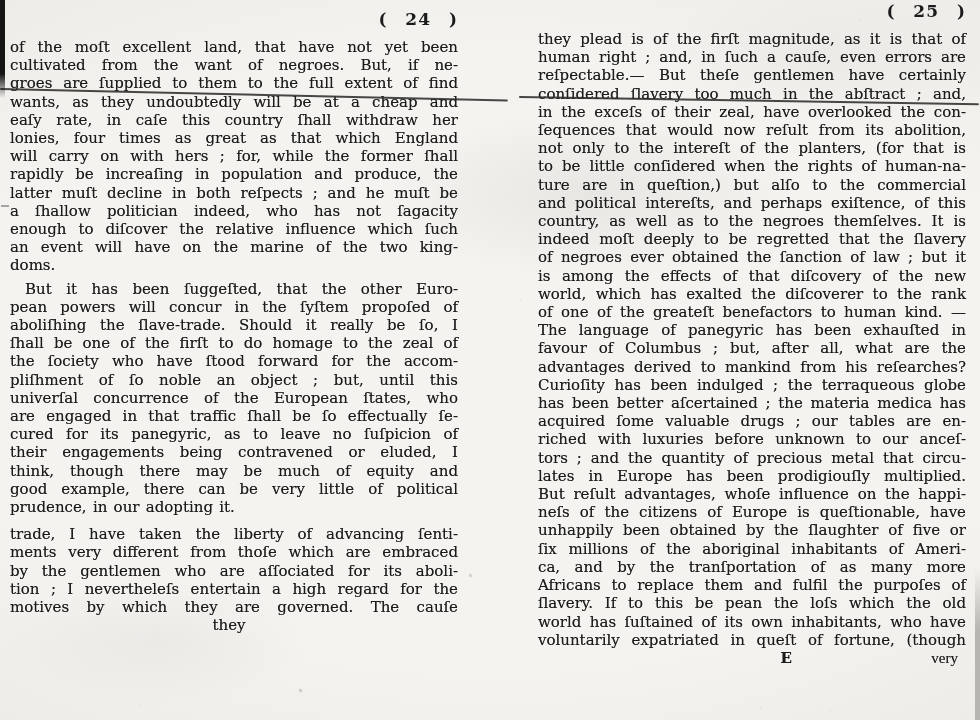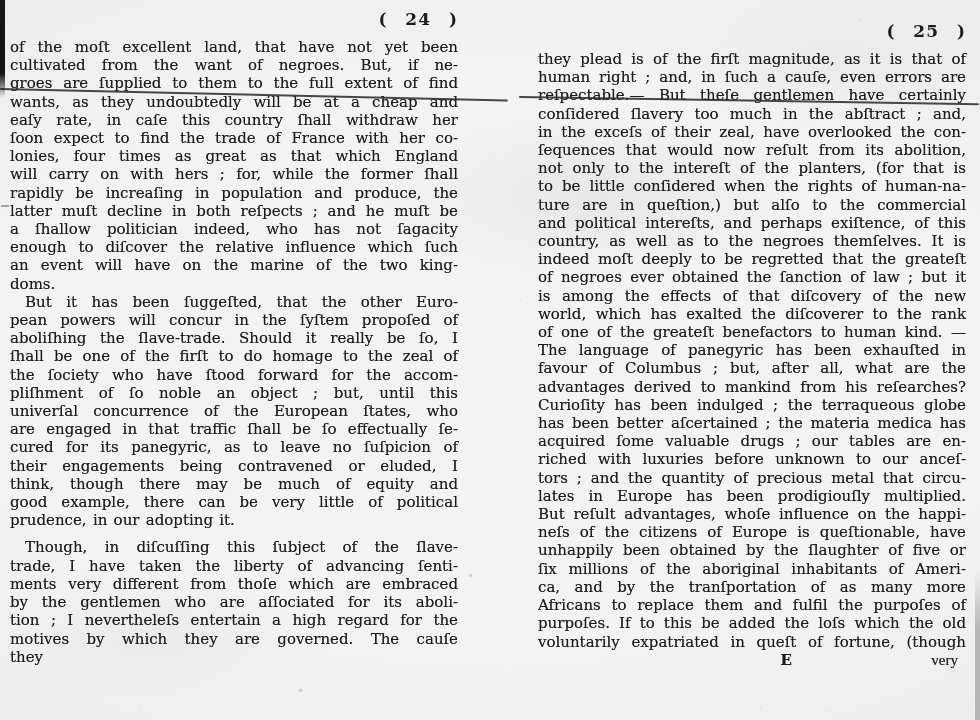--- a/index.html
+++ b/index.html
@@ -8,38 +8,38 @@
     background:
       radial-gradient(ellipse 300px 120px at 590px 195px, rgba(120,120,118,0.10), transparent 70%),
       radial-gradient(ellipse 220px 90px at 160px 640px, rgba(130,130,128,0.07), transparent 70%),
       radial-gradient(ellipse 260px 100px at 820px 60px, rgba(130,130,128,0.06), transparent 70%),
       radial-gradient(ellipse 900px 500px at 490px 360px, #f4f3f0 60%, #eceae7 100%);
     font-family:"DejaVu Serif","Liberation Serif",serif;
     color:var(--ink,#1b1b1b);
   }
   .page{position:absolute;}
   #left-page{left:10px;top:8px;width:448px;}
-  #right-page{left:538px;top:20px;width:428px;}
+  #right-page{left:538px;top:0;width:428px;}
   .pagenum{
     text-align:right;font-size:17px;line-height:22px;
     word-spacing:11px;letter-spacing:1px;margin-bottom:8px;
     font-weight:bold;
   }
   .para{margin:0;}
   .line{
     font-size:15px;line-height:18.2px;
     text-align:justify;text-align-last:justify;
     word-spacing:1.5px;
     text-shadow:0 0 0.5px rgba(20,20,20,0.55);
     white-space:nowrap;
   }
   .line.nj{text-align-last:left;}
   .line.ind{text-indent:15px;}
   .catchword{
-    font-size:15px;line-height:18.2px;text-align:left;
+    font-size:15px;line-height:18.2px;text-align:center;
     padding-right:10px;text-shadow:0 0 0.5px rgba(20,20,20,0.55);
   }
   .footline{position:relative;height:19px;font-size:15px;line-height:18.2px;}
   .sig{position:absolute;left:58%;transform:translateX(-50%);font-weight:bold;
        text-shadow:0 0 0.5px rgba(20,20,20,0.55);}
   .cw{position:absolute;right:8px;text-shadow:0 0 0.5px rgba(20,20,20,0.55);font-family:Liberation Serif, serif;}
   
   .strike{position:absolute;height:1.8px;background:#2e2d2b;opacity:0.88;
           transform-origin:0 0;border-radius:1px;}
   #strike-left{left:0;top:88px;width:508px;transform:rotate(1.3deg);}
@@ -67,47 +67,45 @@
 
 <div class="page" id="left-page">
   <div class="pagenum">( 24 )</div>
   <div>
       <div class="para" style="margin-top: 0px;">
         <div class="line">of the moſt excellent land, that have not yet been</div>
         <div class="line">cultivated from the want of negroes.  But, if ne-</div>
         <div class="line">groes are ſupplied to them to the full extent of find</div>
         <div class="line">wants, as they undoubtedly will be at a cheap and</div>
         <div class="line">eaſy rate, in caſe this country ſhall withdraw her</div>
-        <div class="line">ſoon expect to find the trade of France with her co-</div>
         <div class="line">lonies, four times as great as that which England</div>
         <div class="line">will carry on with hers ; for, while the former ſhall</div>
         <div class="line">rapidly be increaſing in population and produce, the</div>
         <div class="line">latter muſt decline in both reſpects ; and he muſt be</div>
         <div class="line">a ſhallow politician indeed, who has not ſagacity</div>
         <div class="line">enough to diſcover the relative influence which ſuch</div>
         <div class="line">an event will have on the marine  of the two king-</div>
         <div class="line nj">doms.</div>
       </div>
-      <div class="para" style="">
+      <div class="para" style="margin-top: 5px;">
         <div class="line ind">But it has been ſuggeſted, that the other Euro-</div>
         <div class="line">pean powers will concur in the ſyſtem propoſed of</div>
         <div class="line">aboliſhing the ſlave-trade.   Should it really be ſo, I</div>
         <div class="line">ſhall be one of the firſt to do homage to the zeal of</div>
         <div class="line">the ſociety who have ſtood forward for the accom-</div>
         <div class="line">pliſhment of ſo noble an object ; but, until this</div>
         <div class="line">univerſal concurrence of the European ſtates, who</div>
         <div class="line">are engaged in that traffic ſhall be ſo effectually ſe-</div>
         <div class="line">cured for its panegyric, as to leave no ſuſpicion of</div>
         <div class="line">their engagements being contravened or eluded, I</div>
         <div class="line">think, though there may be much of equity and</div>
         <div class="line">good example, there can be very little of political</div>
         <div class="line nj">prudence, in our adopting it.</div>
       </div>
       <div class="para" style="margin-top: 9px;">
-        <div class="line ind">Though, in diſcuſſing this ſubject of the ſlave-</div>
         <div class="line">trade, I have taken the liberty of advancing ſenti-</div>
         <div class="line">ments very different from thoſe which are embraced</div>
         <div class="line">by the gentlemen who are aſſociated for its aboli-</div>
         <div class="line">tion ; I nevertheleſs entertain a high regard for the</div>
         <div class="line">motives by which they are governed.  The cauſe</div>
       </div>
     </div>
   <div class="catchword">they</div>
 </div>
 
@@ -119,41 +117,42 @@
         <div class="line">human right ; and, in ſuch a cauſe, even errors are</div>
         <div class="line">reſpectable.— But theſe gentlemen have certainly</div>
         <div class="line">conſidered ſlavery too much in the abſtract ; and,</div>
         <div class="line">in the exceſs of their zeal, have overlooked the con-</div>
         <div class="line">ſequences that would now reſult from its abolition,</div>
         <div class="line">not only to the intereſt of the planters, (for that is</div>
         <div class="line">to be little conſidered when the rights of human-na-</div>
         <div class="line">ture are in queſtion,) but alſo to the commercial</div>
         <div class="line">and political intereſts, and perhaps exiſtence, of this</div>
         <div class="line">country, as well as to the negroes themſelves.  It is</div>
-        <div class="line">indeed moſt deeply to be regretted that the greateſt</div>
+        <div class="line">indeed moſt deeply to be regretted that the ſlavery</div>
         <div class="line">of negroes ever obtained the ſanction of law ; but it</div>
         <div class="line">is among the effects of that diſcovery of the new</div>
         <div class="line">world, which has exalted the diſcoverer to the rank</div>
         <div class="line">of one of the greateſt benefactors to human kind. —</div>
         <div class="line">The language of panegyric has been exhauſted in</div>
         <div class="line">favour of Columbus ; but, after all, what are the</div>
         <div class="line">advantages derived to mankind from his reſearches?</div>
         <div class="line">Curioſity has been indulged ; the terraqueous globe</div>
         <div class="line">has been better aſcertained ; the materia medica has</div>
         <div class="line">acquired ſome valuable drugs ; our tables are en-</div>
         <div class="line">riched with luxuries before unknown to our anceſ-</div>
         <div class="line">tors ; and the quantity of precious metal that circu-</div>
         <div class="line">lates in Europe has been prodigiouſly multiplied.</div>
         <div class="line">But reſult advantages, whoſe influence on the happi-</div>
         <div class="line">neſs of the citizens of Europe is queſtionable, have</div>
         <div class="line">unhappily been obtained by the ſlaughter of five or</div>
         <div class="line">ſix millions of the aboriginal inhabitants of Ameri-</div>
         <div class="line">ca, and by the tranſportation of as many more</div>
         <div class="line">Africans to replace them and fulfil the purpoſes of</div>
-        <div class="line">purpoſes.  If to this be added the loſs which the old</div>
+        <div class="line">ſlavery.  If to this be pean the loſs which the old</div>
+        <div class="line">world has ſuſtained of its own inhabitants, who have</div>
         <div class="line">voluntarily expatriated in queſt of fortune, (though</div>
       </div>
     </div>
   <div class="footline">
     <span class="sig">E</span>
     <span class="cw">very</span>
   </div>
 </div>
 
 <div class="strike" id="strike-left"></div>

